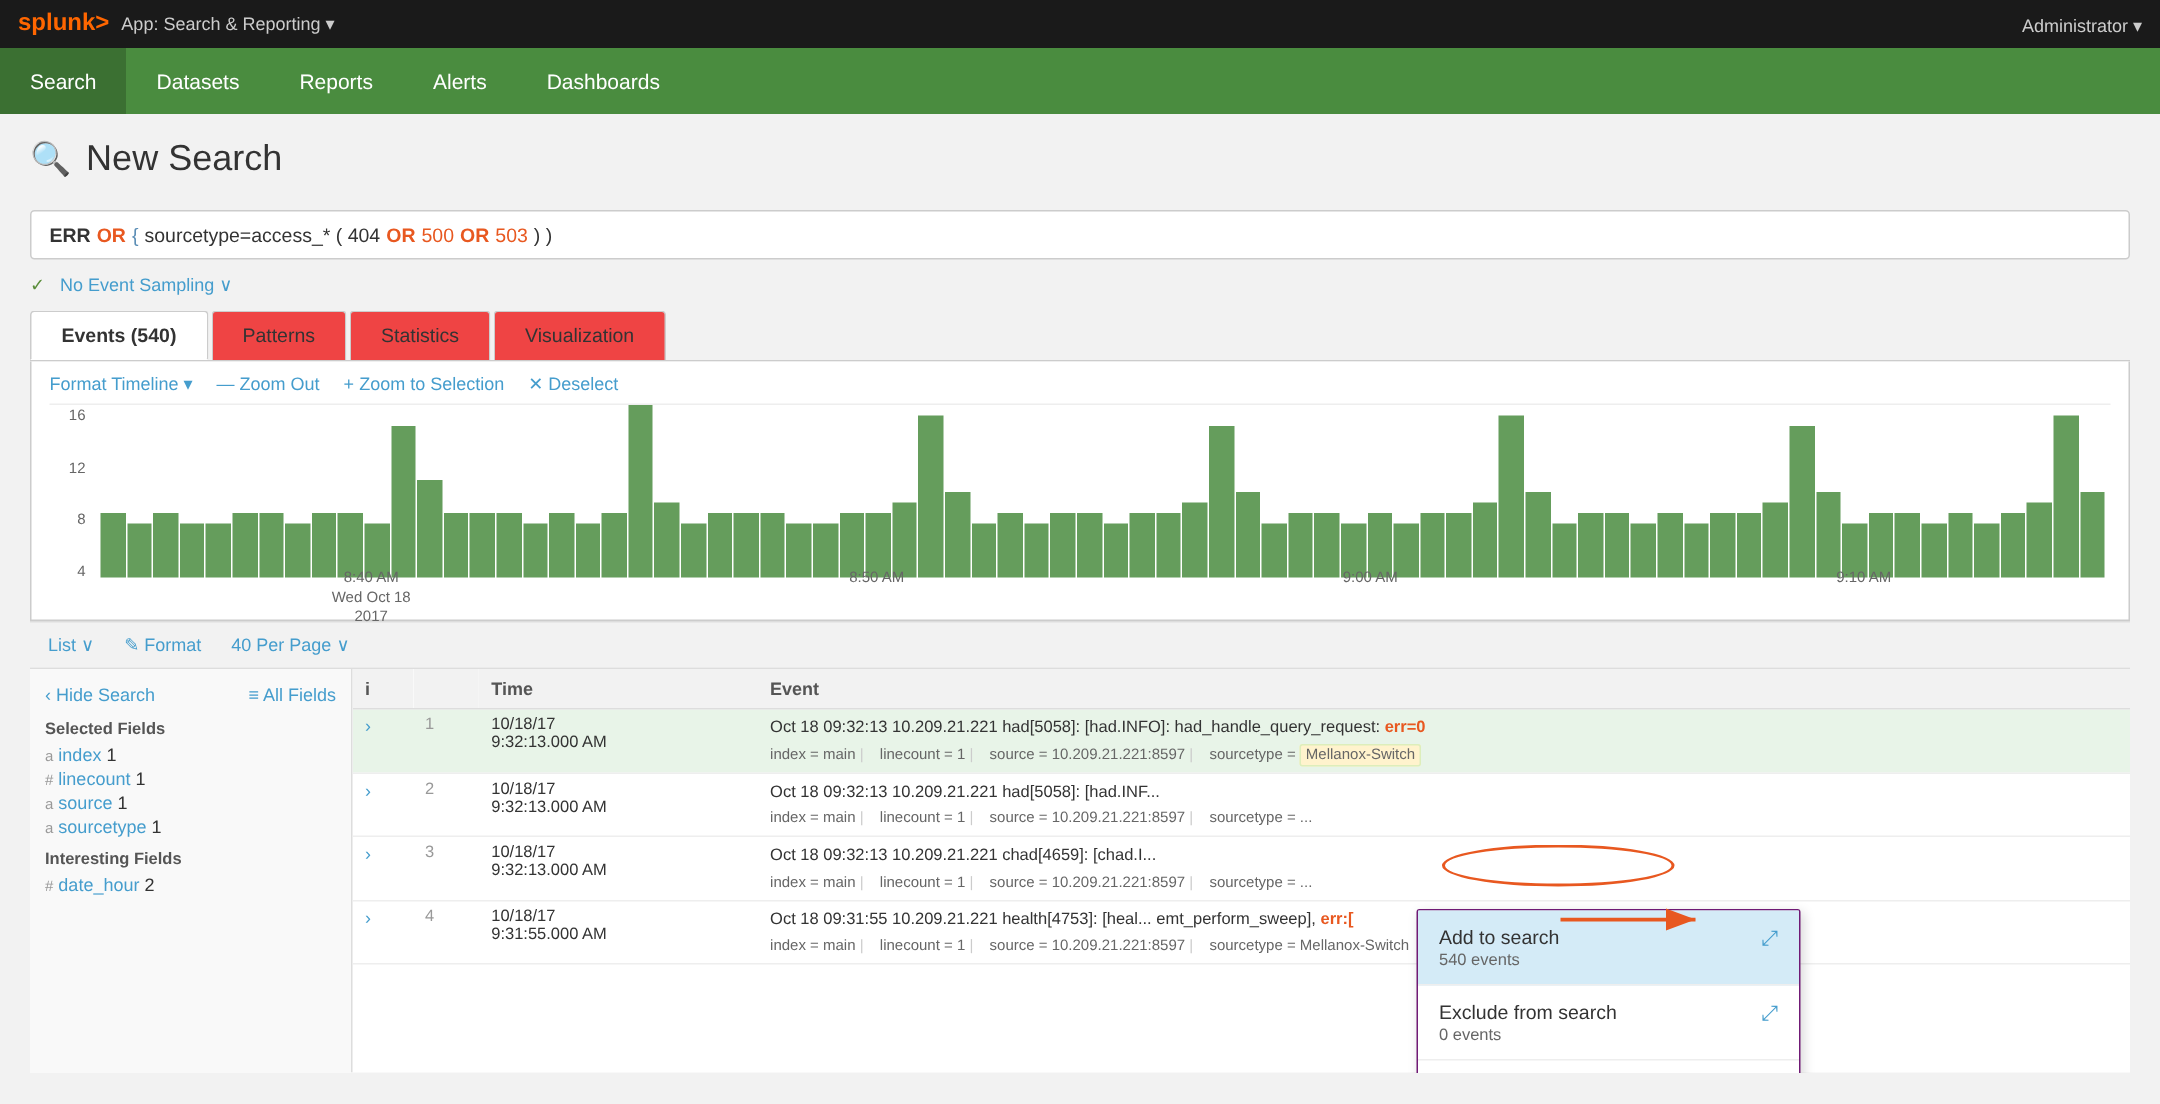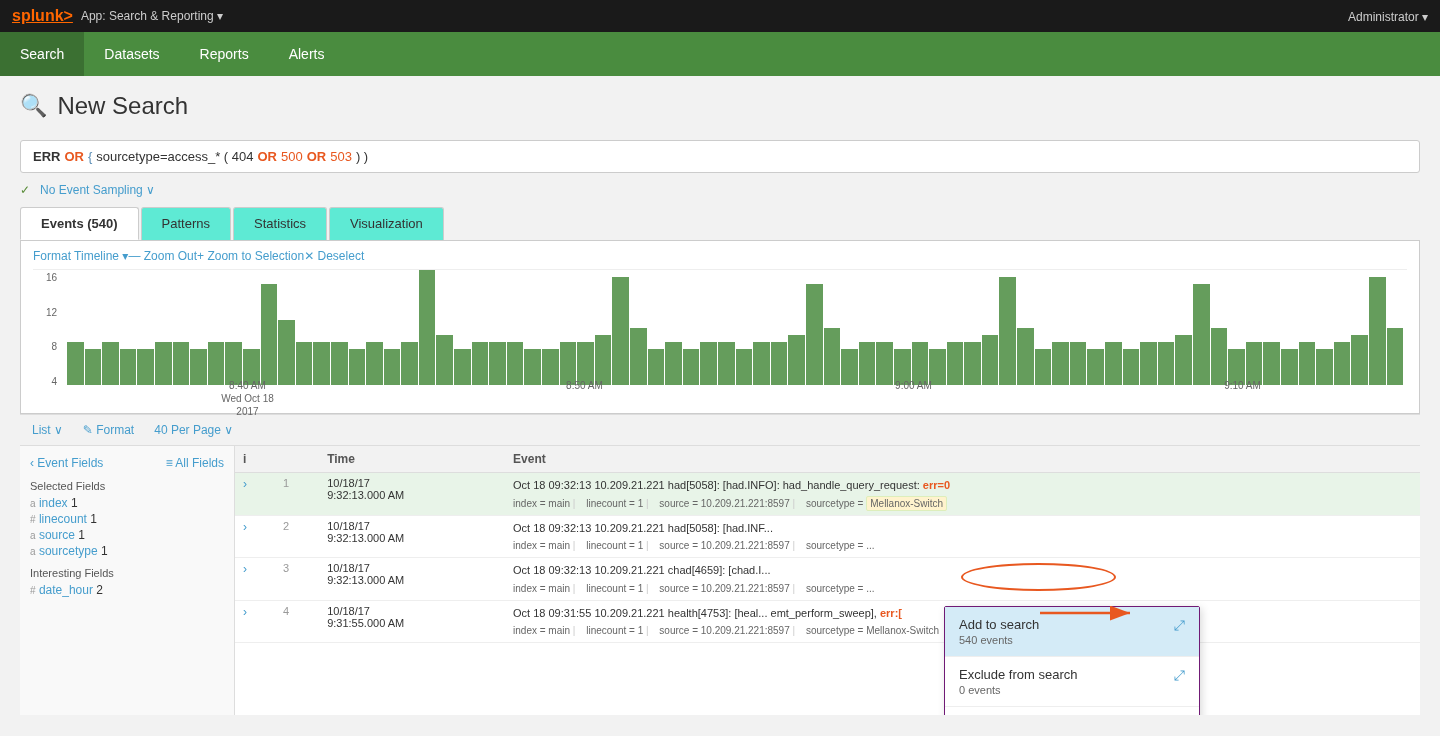--- a/index.html
+++ b/index.html
@@ -8,21 +8,21 @@
     
     .top-bar {
       background: #1a1a1a;
       height: 32px;
       display: flex;
       align-items: center;
       padding: 0 12px;
       justify-content: space-between;
     }
     .top-bar-left { display: flex; align-items: center; gap: 8px; }
-    .splunk-logo { color: #ff6600; font-weight: bold; font-size: 16px; text-decoration: underline; }
+    .splunk-logo { color: #ff6600; font-weight: bold; font-size: 16px; }
     .app-name { color: #ccc; font-size: 12px; }
     .admin-label { color: #ccc; font-size: 12px; }
 
     
     .nav-bar {
       background: #4a8c3f;
       height: 44px;
       display: flex;
       align-items: center;
       padding: 0 0;
@@ -86,21 +86,21 @@
     .tabs {
       display: flex;
       border-bottom: 1px solid #ccc;
       background: #f2f2f2;
       margin-bottom: 0;
     }
     .tab {
       padding: 8px 20px;
       border: 1px solid #ccc;
       border-bottom: none;
-      background: #5eead4;
+      background: #ef4444;
       cursor: pointer;
       font-size: 13px;
       color: #333;
       margin-right: 2px;
       border-radius: 3px 3px 0 0;
     }
     .tab.active {
       background: #fff;
       border-bottom: 1px solid #fff;
       color: #333;
@@ -110,20 +110,21 @@
     
     .timeline-section {
       background: #fff;
       border: 1px solid #ccc;
       border-top: none;
       padding: 8px 12px 4px;
     }
     .timeline-controls {
       display: flex;
       align-items: center;
+      gap: 16px;
       margin-bottom: 6px;
       font-size: 12px;
     }
     .timeline-btn { color: #459dcd; cursor: pointer; font-size: 12px; }
 
     
     .chart-area {
       position: relative;
       height: 140px;
       background: #fff;
@@ -208,21 +209,21 @@
     }
     .sidebar-header {
       display: flex;
       justify-content: space-between;
       align-items: center;
       margin-bottom: 10px;
       font-size: 12px;
     }
     .hide-fields { color: #459dcd; cursor: pointer; }
     .all-fields { color: #459dcd; cursor: pointer; display: flex; align-items: center; gap: 3px; }
-    .sidebar-section-title { font-weight: normal; color: #555; margin: 9px 0 4px; font-size: 11px; }
+    .sidebar-section-title { font-weight: bold; color: #555; margin: 9px 0 4px; font-size: 11px; }
     .field-item { color: #459dcd; cursor: pointer; margin: 2px 0; font-size: 12px; }
     .field-item .count { color: #333; }
     .field-type { color: #999; font-size: 10px; }
 
     
     .results-table {
       flex: 1;
       overflow-y: auto;
       position: relative;
     }
@@ -307,20 +308,21 @@
   <div>
     <span class="admin-label">Administrator ▾</span>
   </div>
 </div>
 
 <div class="nav-bar">
   <div class="nav-item active">Search</div>
   <div class="nav-item">Datasets</div>
   <div class="nav-item">Reports</div>
   <div class="nav-item">Alerts</div>
+  <div class="nav-item">Dashboards</div>
 </div>
 
 <div class="page-content">
 
   <div class="page-title">
     <span class="page-title-icon">🔍</span>
     <h1>New Search</h1>
   </div>
 
   <div class="search-bar">
@@ -452,21 +454,21 @@
   <div class="list-controls">
     <span class="list-btn">List ∨</span>
     <span class="format-btn">✎ Format</span>
     <span class="per-page-btn">40 Per Page ∨</span>
   </div>
 
   <div class="results-area">
 
     <div class="sidebar">
       <div class="sidebar-header">
-        <span class="hide-fields">‹ Event Fields</span>
+        <span class="hide-fields">‹ Hide Search</span>
         <span class="all-fields">≡ All Fields</span>
       </div>
       <div class="sidebar-section-title">Selected Fields</div>
       <div class="field-item"><span class="field-type">a</span> <span style="color:#459dcd">index</span> <span class="count">1</span></div>
       <div class="field-item"><span class="field-type">#</span> <span style="color:#459dcd">linecount</span> <span class="count">1</span></div>
       <div class="field-item"><span class="field-type">a</span> <span style="color:#459dcd">source</span> <span class="count">1</span></div>
       <div class="field-item"><span class="field-type">a</span> <span style="color:#459dcd">sourcetype</span> <span class="count">1</span></div>
       <div class="sidebar-section-title">Interesting Fields</div>
       <div class="field-item"><span class="field-type">#</span> <span style="color:#459dcd">date_hour</span> <span class="count">2</span></div>
     </div>

